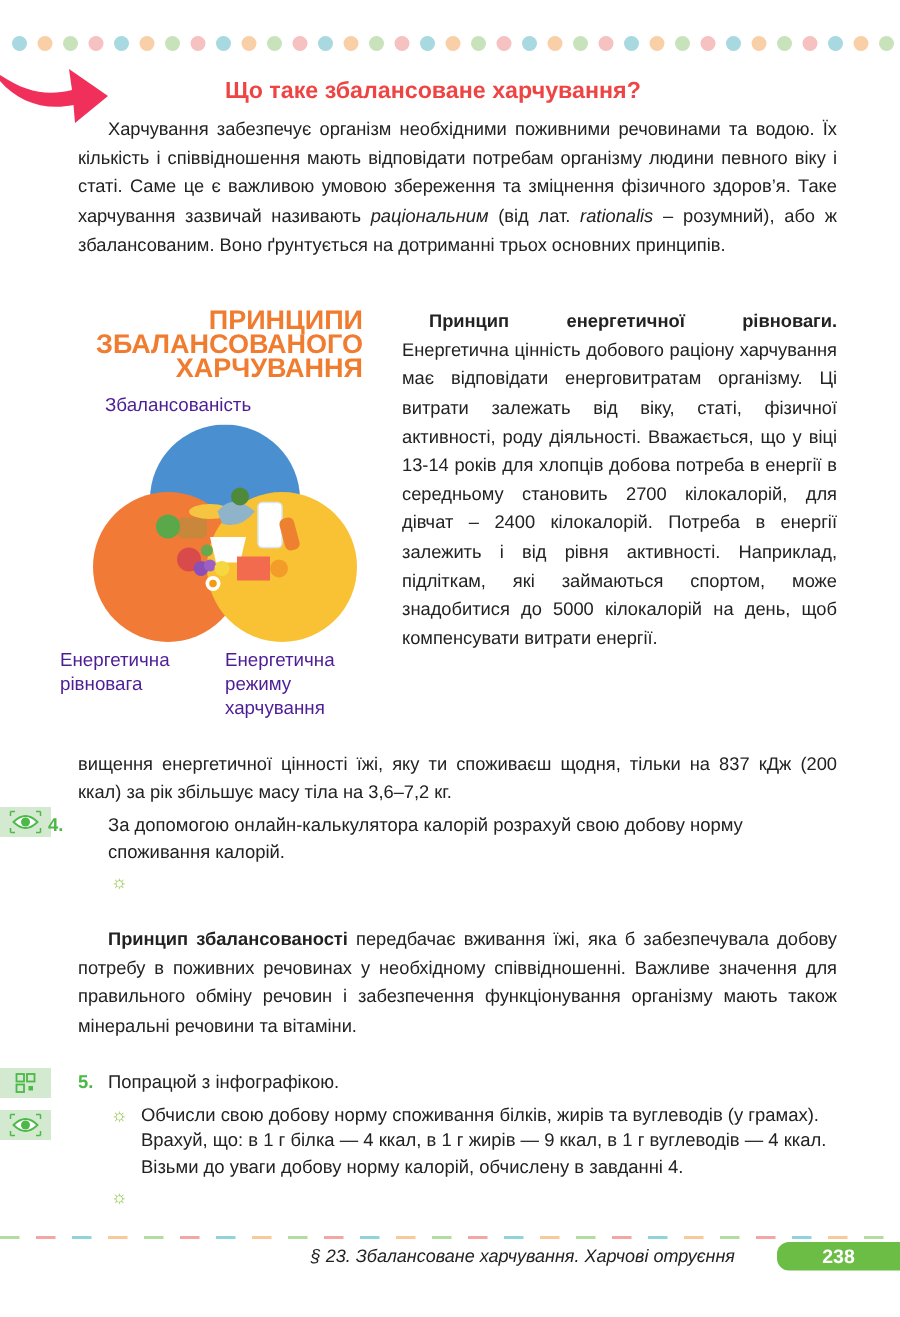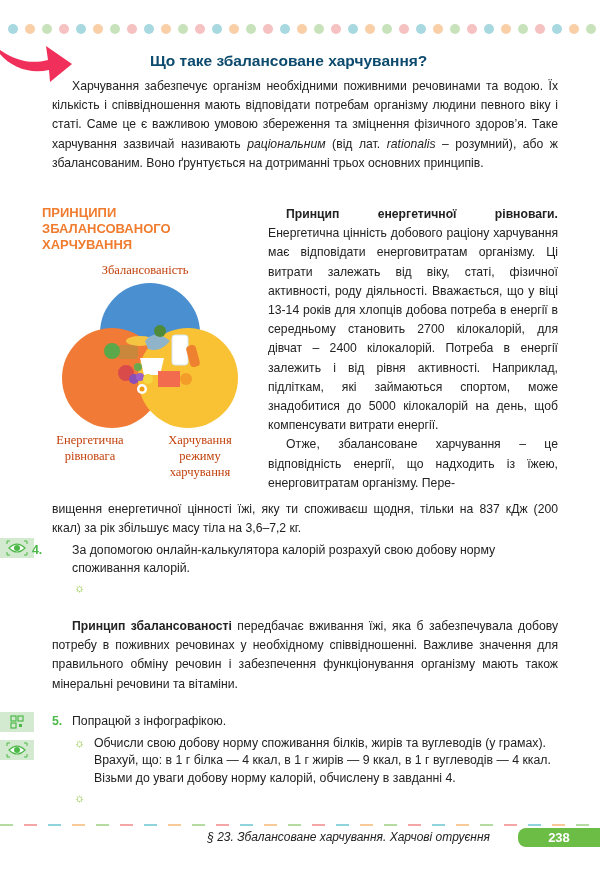--- a/index.html
+++ b/index.html
@@ -1,24 +1,24 @@
 <!DOCTYPE html>
 <html><head>
 <meta charset="utf-8">
 <style>
   html, body { margin: 0; padding: 0; background: #ffffff; }
   body { width: 600px; height: 878px; position: relative; overflow: hidden; font-family: "DejaVu Serif", serif; color: #222; }
   .dots { position: absolute; top: 24px; left: 8px; width: 600px; height: 10px; display: flex; gap: 7px; }
   .dot { width: 10px; height: 10px; border-radius: 50%; flex: 0 0 10px; }
   .arrow { position: absolute; left: 0; top: 40px; width: 72px; height: 44px; }
-  .h1 { position: absolute; left: 150px; top: 52px; width: 330px; font-family: "Liberation Sans", sans-serif; font-weight: bold; color: #0c4a6e; font-size: 15.5px; }
+  .h1 { position: absolute; left: 150px; top: 52px; width: 330px; font-family: "Liberation Sans", sans-serif; font-weight: bold; color: #ef4444; font-size: 15.5px; }
   .para { position: absolute; font-family: Liberation Sans, sans-serif; font-size: 12.2px; line-height: 19.2px; text-align: justify; color: #222; }
   .p1 { left: 52px; top: 77px; width: 506px; text-indent: 20px; }
-  .infotitle { position: absolute; left: 42px; top: 205px; width: 200px; text-align: left; font-family: "Liberation Sans", sans-serif; font-weight: bold; color: #f07c2f; font-size: 13px; line-height: 16px; }
-  .lbl { position: absolute; font-family: Liberation Serif, serif; font-size: 12.5px; line-height: 16px; color: #c2410c; text-align: center; }
+  .infotitle { position: absolute; left: 42px; top: 205px; width: 200px; text-align: right; font-family: "Liberation Sans", sans-serif; font-weight: bold; color: #f07c2f; font-size: 18px; line-height: 16px; }
+  .lbl { position: absolute; font-family: Liberation Sans, sans-serif; font-size: 12.5px; line-height: 16px; color: #4c1d95; text-align: left; }
   .lbl-top { left: 70px; top: 262px; width: 150px; }
   .lbl-left { left: 40px; top: 432px; width: 100px; }
   .lbl-right { left: 150px; top: 432px; width: 100px; }
   .venn { position: absolute; left: 60px; top: 283px; width: 180px; height: 145px; }
   .p2 { left: 268px; top: 205px; width: 290px; }
   .p2 .first { text-indent: 18px; }
   .p3 { left: 52px; top: 500px; width: 506px; }
   .sidebar-tab { position: absolute; left: 0; width: 34px; height: 20px; background: #d4ead0; display: flex; align-items: center; justify-content: center; }
   .task { position: absolute; font-family: "Liberation Sans", sans-serif; font-size: 12.3px; line-height: 17.5px; color: #222; }
   .task .num { color: #4cb848; font-weight: bold; display: inline-block; width: 20px; }
@@ -101,25 +101,24 @@
     <circle cx="80" cy="94" r="4" fill="#9b5fc5"></circle>
     <circle cx="88" cy="96" r="5" fill="#f5d742"></circle>
     <circle cx="82" cy="106" r="5" fill="#fff"></circle>
     <circle cx="82" cy="106" r="2.5" fill="#f39c12"></circle>
     <circle cx="126" cy="96" r="6" fill="#f39c2a"></circle>
     <circle cx="78" cy="84" r="4" fill="#6aa84f"></circle>
   </g>
 </svg>
 
 <div class="lbl lbl-left">Енергетична рівновага</div>
-<div class="lbl lbl-right">Харчування режиму харчування</div>
+<div class="lbl lbl-right">Енергетична режиму харчування</div>
 
 <div class="para p2">
   <div class="first"><b>Принцип енергетичної рівноваги.</b><span> Енергетична цінність добового раціону харчування має відповідати енерговитратам організму. Ці витрати залежать від віку, статі, фізичної активності, роду діяльності. Вважається, що у віці 13-14 років для хлопців добова потреба в енергії в середньому становить 2700 кілокалорій, для дівчат – 2400 кілокалорій. Потреба в енергії залежить і від рівня активності. Наприклад, підліткам, які займаються спортом, може знадобитися до 5000 кілокалорій на день, щоб компенсувати витрати енергії.</span></div>
-  <div class="first">Отже, збалансоване харчування – це відповідність енергії, що надходить із їжею, енерговитратам організму. Пере-</div>
 </div>
 <div class="para p3">вищення енергетичної цінності їжі, яку ти споживаєш щодня, тільки на 837 кДж (200 ккал) за рік збільшує масу тіла на 3,6–7,2 кг.</div>
 
 <div class="sidebar-tab" style="top:538px;">
   <svg width="22" height="16" viewBox="0 0 22 16">
     <path d="M1,1 h3 M1,1 v3 M21,1 h-3 M21,1 v3 M1,15 h3 M1,15 v-3 M21,15 h-3 M21,15 v-3" stroke="#4cb848" stroke-width="1" fill="none"></path>
     <path d="M3,8 Q11,0 19,8 Q11,16 3,8 Z" fill="#fff" stroke="#4cb848" stroke-width="1.2"></path>
     <circle cx="11" cy="8" r="3" fill="#4cb848"></circle>
   </svg>
 </div>

